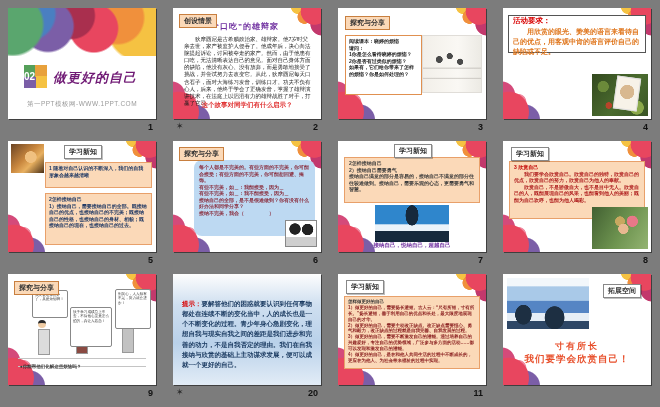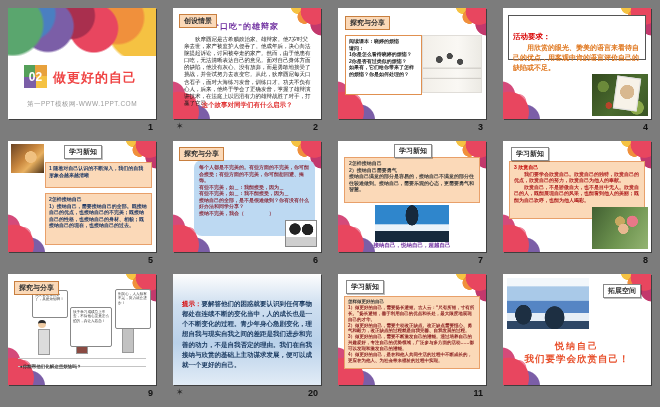--- a/index.html
+++ b/index.html
@@ -43,23 +43,23 @@
       radial-gradient(circle at 3% 35%,  #5aa66e 0 20%, transparent 22%),
       radial-gradient(circle at 14% 12%, #4a7fc1 0 19%, transparent 21%),
       radial-gradient(circle at 27% 38%, #7b5ea7 0 22%, transparent 24%),
       radial-gradient(circle at 43% 16%, #a92f4e 0 24%, transparent 26%),
       radial-gradient(circle at 58% 42%, #e8465f 0 26%, transparent 28%),
       radial-gradient(circle at 74% 20%, #f0903c 0 22%, transparent 24%),
       radial-gradient(circle at 90% 40%, #f5c242 0 24%, transparent 26%),
       radial-gradient(circle at 100% 88%, #e8708a 0 16%, transparent 18%); }
   .s1-logo { position:absolute; left:16px; top:57px; width:23px; height:23px; z-index:2;
     background:conic-gradient(from 0deg, #e8a13c 0 25%, #f5c242 0 50%, #7b5ea7 0 75%, #55a05a 0 100%);
-    color:#fff; font-size:12px; font-weight:700; display:flex; align-items:center; justify-content:center; }
+    color:#fff; font-size:10px; font-weight:700; display:flex; align-items:center; justify-content:flex-start; }
   .s1-title { position:absolute; left:45px; top:61px; font-size:13px; font-weight:700;
-    color:#ef4444; letter-spacing:1px; }
+    color:#701a75; letter-spacing:1px;font-style:italic; }
   .s1-footer { position:absolute; left:0; right:0; top:92px; text-align:center;
     font-size:6.5px; color:#9a9a9a; letter-spacing:.5px; }
 
   
   .s2-title { position:absolute; left:0; right:0; top:13px; text-align:center; z-index:2;
     color:#7030a0; font-weight:700; font-size:8px; letter-spacing:1px; }
   .s2-body { position:absolute; left:11px; top:27px; width:127px; z-index:2; color:#1a1a1a; }
   .s2-body .tx { text-indent:2em; }
   .s2-q { position:absolute; left:0; right:0; bottom:9px; text-align:center; z-index:2;
     color:#e03030; font-weight:700; font-size:6.5px; }
@@ -71,22 +71,22 @@
     border:1px solid #e0ddd8;
     background:
       radial-gradient(circle at 28% 42%, #4a4a4a 0 6%, transparent 7%),
       radial-gradient(circle at 46% 36%, #4a4a4a 0 6%, transparent 7%),
       radial-gradient(circle at 64% 46%, #4a4a4a 0 6%, transparent 7%),
       linear-gradient(to bottom, transparent 56%, #b8b4ae 57%, transparent 59%),
       linear-gradient(to bottom, transparent 74%, #b8b4ae 75%, transparent 77%),
       linear-gradient(to right, #f2efe9, #faf8f4 60%, #eceae4); }
 
   
-  .s4-box { position:absolute; left:5px; top:7px; right:5px; height:45px; z-index:2;
-    border:1px solid #555; background:#fff; padding:16px 4px; }
+  .s4-box { position:absolute; left:5px; top:7px; right:5px; height:38px; z-index:2;
+    border:1px solid #555; background:#fff; padding:0 4px; }
   .s4-h { color:#d80000; font-weight:700; font-size:7.5px; }
   .s4-b { color:#e07820; font-weight:700; font-size:7px; line-height:1.45; text-indent:2em; margin-top:1px; }
   .s4-img { position:absolute; right:3px; bottom:3px; width:56px; height:42px; z-index:2;
     background:
       radial-gradient(circle at 20% 30%, #6b8a3a 0 10%, transparent 11%),
       radial-gradient(circle at 80% 80%, #8aa84a 0 12%, transparent 13%),
       radial-gradient(circle at 30% 75%, #b8442a 0 6%, transparent 7%),
       linear-gradient(130deg, #33491f, #4a6b2e 55%, #3a5526); }
   .s4-pol { position:absolute; right:9px; top:3px; width:24px; height:33px; background:#f7f2e8;
     border:1px solid #ddd; transform:rotate(8deg);
@@ -389,18 +389,18 @@
       <span class="num">11</span>
     </div>
   </div>
 
   <div class="cell">
     <div class="slide">
       <div class="wc wc-tr"></div>
       <div class="wc wc-bl"></div>
       <span class="badge wht" style="right:10px;top:10px">拓展空间</span>
       <div class="s12-img"></div>
-      <div class="s12-l1">悦纳自己</div>
+      <div class="s12-l1">寸有所长</div>
       <div class="s12-l2">我们要学会欣赏自己！</div>
     </div>
   </div>
 
 </div>
 
 </body></html>

